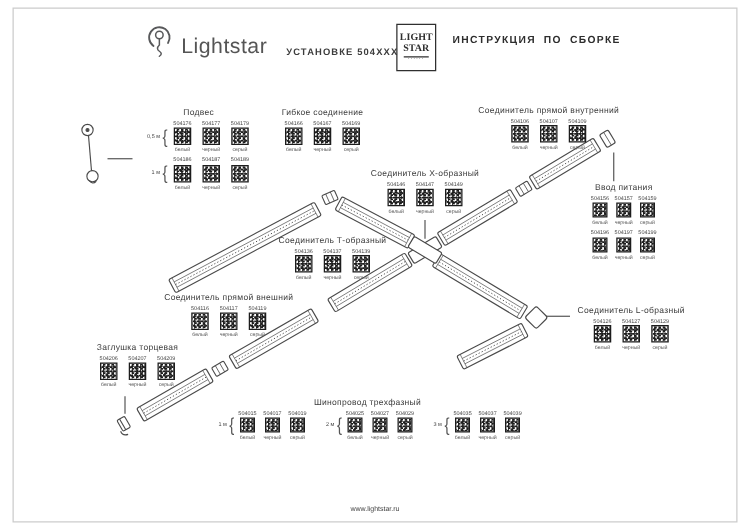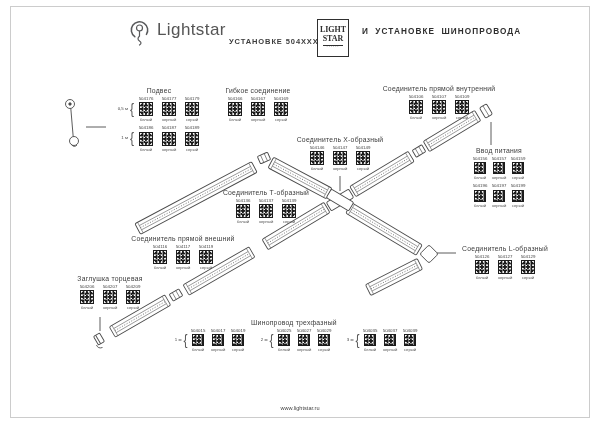--- a/index.html
+++ b/index.html
@@ -2,21 +2,21 @@
 <html><head>
 <meta charset="utf-8">
 <style>
   html,body{margin:0;padding:0}
   body{width:600px;height:424px;position:relative;background:#fff;overflow:hidden;
        font-family:"Liberation Sans",sans-serif;color:#3a3a3a;}
   .frame{position:absolute;inset:6px 10px;border:1px solid #ccc;pointer-events:none}
   #diagram-svg{position:absolute;left:0;top:0}
 
   
-  #brand{position:absolute;left:128px;top:20px;display:flex;align-items:flex-start;gap:6px}
+  #brand{position:absolute;left:116px;top:20px;display:flex;align-items:flex-end;gap:6px}
   #brand .word{font-size:17px;font-weight:500;color:#555;letter-spacing:.4px}
   #articles{position:absolute;left:229px;top:37px;font-size:7.5px;font-weight:bold;letter-spacing:.9px;color:#3d3d3d}
   #logobox{position:absolute;left:317px;top:19px;width:30px;height:36px;border:1.6px solid #2f2f2f;
            display:flex;flex-direction:column;align-items:center;justify-content:center;
            font-family:"Liberation Serif",serif;font-weight:bold;font-size:8px;line-height:1.05;color:#2f2f2f}
   #logobox .rule{width:20px;border-top:1px solid #2f2f2f;margin-top:2px}
   #logobox .dots{font-size:3.5px;letter-spacing:1px;color:#555}
   #doc-title{position:absolute;left:362px;top:26px;font-size:8.2px;font-weight:bold;
              letter-spacing:1.1px;word-spacing:3px;line-height:1.45;white-space:nowrap;color:#2e2e2e}
 
@@ -198,21 +198,21 @@
   <span class="word">Lightstar</span>
 </div>
 <div id="articles">УСТАНОВКЕ 504XXX</div>
 <div id="logobox">
   <div>LIGHT</div>
   <div>STAR</div>
   <div class="rule"></div>
   <div class="dots">······</div>
 </div>
 <div id="doc-title">
-  <div>И УСТАНОВКЕ ШИНОПРОВОДА</div>
+  <div>ИНСТРУКЦИЯ ПО СБОРКЕ</div>
 </div>
 
 <div class="group" id="g-pendant">
     <div class="title">Подвес</div>
     <div class="rows">
       <div class="row">
         <div class="row-label">0,5 м</div>
         <div class="brace">{</div>
         <div class="cells">
           <div class="cell">

